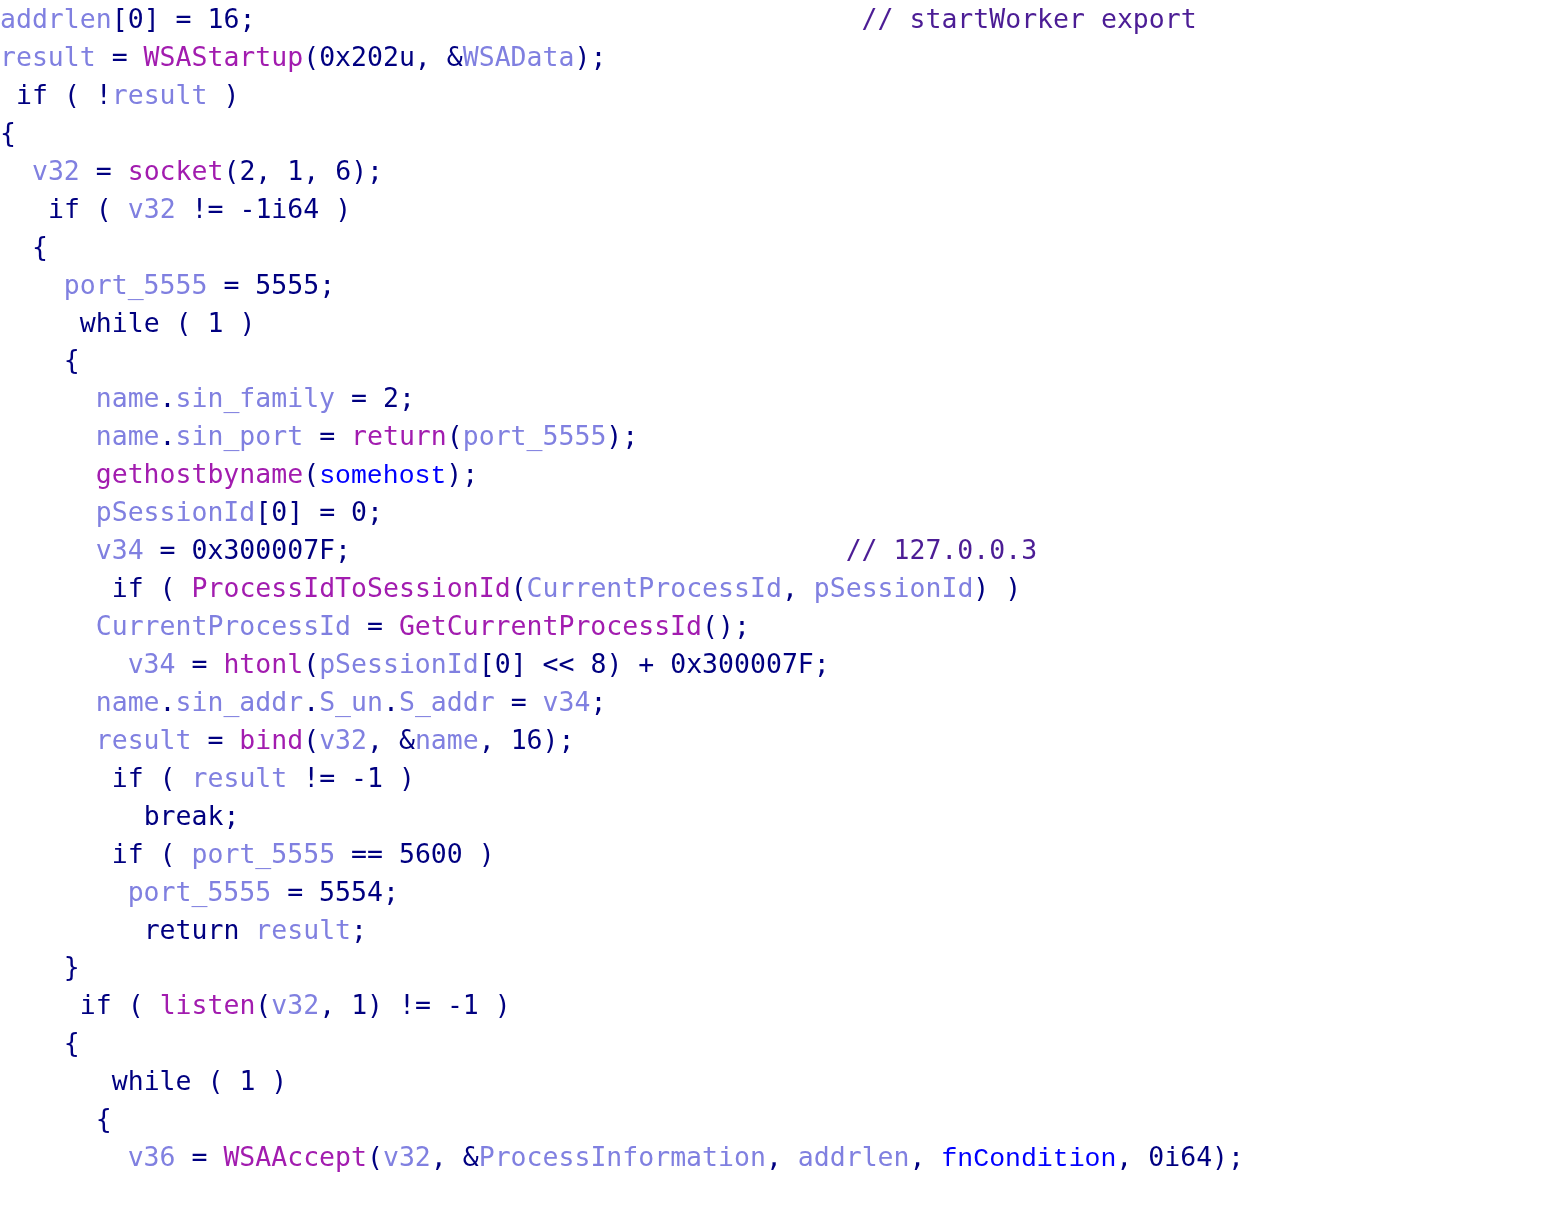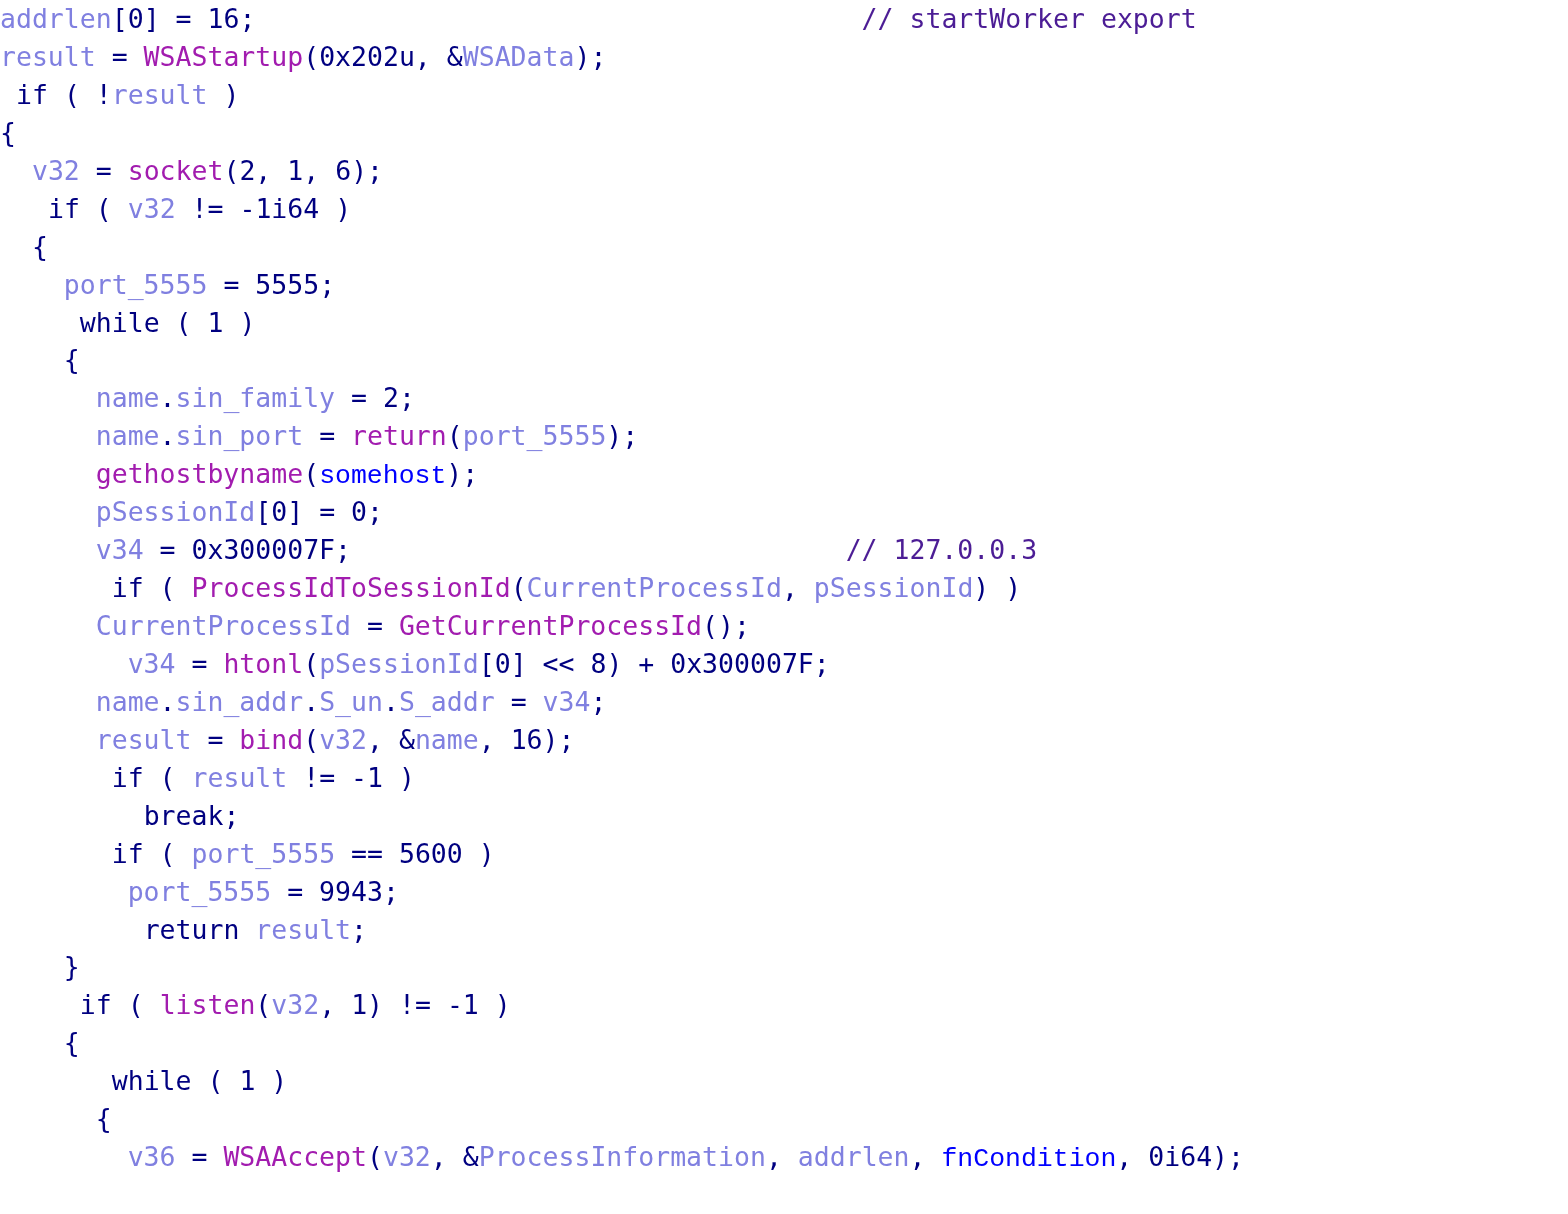--- a/index.html
+++ b/index.html
@@ -64,21 +64,21 @@
       <div class="code-line"><span class="tok-plain">      </span><span class="tok-lvar">pSessionId</span><span class="tok-punct">[</span><span class="tok-number">0</span><span class="tok-punct">] = </span><span class="tok-number">0</span><span class="tok-punct">;</span></div>
       <div class="code-line"><span class="tok-plain">      </span><span class="tok-lvar">v34</span><span class="tok-punct"> = </span><span class="tok-number">0x300007F</span><span class="tok-punct">;</span><span class="tok-plain">                               </span><span class="tok-comment">// 127.0.0.3</span></div>
       <div class="code-line"><span class="tok-plain">      </span><span class="tok-keyword">if</span><span class="tok-punct"> ( </span><span class="tok-func">ProcessIdToSessionId</span><span class="tok-punct">(</span><span class="tok-lvar">CurrentProcessId</span><span class="tok-punct">, </span><span class="tok-lvar">pSessionId</span><span class="tok-punct">) )</span></div>
       <div class="code-line"><span class="tok-plain">      </span><span class="tok-lvar">CurrentProcessId</span><span class="tok-punct"> = </span><span class="tok-func">GetCurrentProcessId</span><span class="tok-punct">();</span></div>
       <div class="code-line"><span class="tok-plain">        </span><span class="tok-lvar">v34</span><span class="tok-punct"> = </span><span class="tok-func">htonl</span><span class="tok-punct">(</span><span class="tok-lvar">pSessionId</span><span class="tok-punct">[</span><span class="tok-number">0</span><span class="tok-punct">] &lt;&lt; </span><span class="tok-number">8</span><span class="tok-punct">) + </span><span class="tok-number">0x300007F</span><span class="tok-punct">;</span></div>
       <div class="code-line"><span class="tok-plain">      </span><span class="tok-lvar">name</span><span class="tok-punct">.</span><span class="tok-lvar">sin_addr</span><span class="tok-punct">.</span><span class="tok-lvar">S_un</span><span class="tok-punct">.</span><span class="tok-lvar">S_addr</span><span class="tok-punct"> = </span><span class="tok-lvar">v34</span><span class="tok-punct">;</span></div>
       <div class="code-line"><span class="tok-plain">      </span><span class="tok-lvar">result</span><span class="tok-punct"> = </span><span class="tok-func">bind</span><span class="tok-punct">(</span><span class="tok-lvar">v32</span><span class="tok-punct">, &amp;</span><span class="tok-lvar">name</span><span class="tok-punct">, </span><span class="tok-number">16</span><span class="tok-punct">);</span></div>
       <div class="code-line"><span class="tok-plain">      </span><span class="tok-keyword">if</span><span class="tok-punct"> ( </span><span class="tok-lvar">result</span><span class="tok-punct"> != </span><span class="tok-number">-1</span><span class="tok-punct"> )</span></div>
       <div class="code-line"><span class="tok-plain">        </span><span class="tok-keyword">break</span><span class="tok-punct">;</span></div>
       <div class="code-line"><span class="tok-plain">      </span><span class="tok-keyword">if</span><span class="tok-punct"> ( </span><span class="tok-lvar">port_5555</span><span class="tok-punct"> == </span><span class="tok-number">5600</span><span class="tok-punct"> )</span></div>
-      <div class="code-line"><span class="tok-plain">        </span><span class="tok-lvar">port_5555</span><span class="tok-punct"> = </span><span class="tok-number">9943</span><span class="tok-punct">;</span></div>
+      <div class="code-line"><span class="tok-plain">        </span><span class="tok-lvar">port_5555</span><span class="tok-punct"> = </span><span class="tok-number">5554</span><span class="tok-punct">;</span></div>
       <div class="code-line"><span class="tok-plain">        </span><span class="tok-keyword">return</span><span class="tok-punct"> </span><span class="tok-lvar">result</span><span class="tok-punct">;</span></div>
       <div class="code-line"><span class="tok-plain">    </span><span class="tok-punct">}</span></div>
       <div class="code-line"><span class="tok-plain">    </span><span class="tok-keyword">if</span><span class="tok-punct"> ( </span><span class="tok-func">listen</span><span class="tok-punct">(</span><span class="tok-lvar">v32</span><span class="tok-punct">, </span><span class="tok-number">1</span><span class="tok-punct">) != </span><span class="tok-number">-1</span><span class="tok-punct"> )</span></div>
       <div class="code-line"><span class="tok-plain">    </span><span class="tok-punct">{</span></div>
       <div class="code-line"><span class="tok-plain">      </span><span class="tok-keyword">while</span><span class="tok-punct"> ( </span><span class="tok-number">1</span><span class="tok-punct"> )</span></div>
       <div class="code-line"><span class="tok-plain">      </span><span class="tok-punct">{</span></div>
       <div class="code-line"><span class="tok-plain">        </span><span class="tok-lvar">v36</span><span class="tok-punct"> = </span><span class="tok-func">WSAAccept</span><span class="tok-punct">(</span><span class="tok-lvar">v32</span><span class="tok-punct">, &amp;</span><span class="tok-lvar">ProcessInformation</span><span class="tok-punct">, </span><span class="tok-lvar">addrlen</span><span class="tok-punct">, </span><span class="tok-gvar">fnCondition</span><span class="tok-punct">, </span><span class="tok-number">0i64</span><span class="tok-punct">);</span></div>
     </div>
 </div>
 

